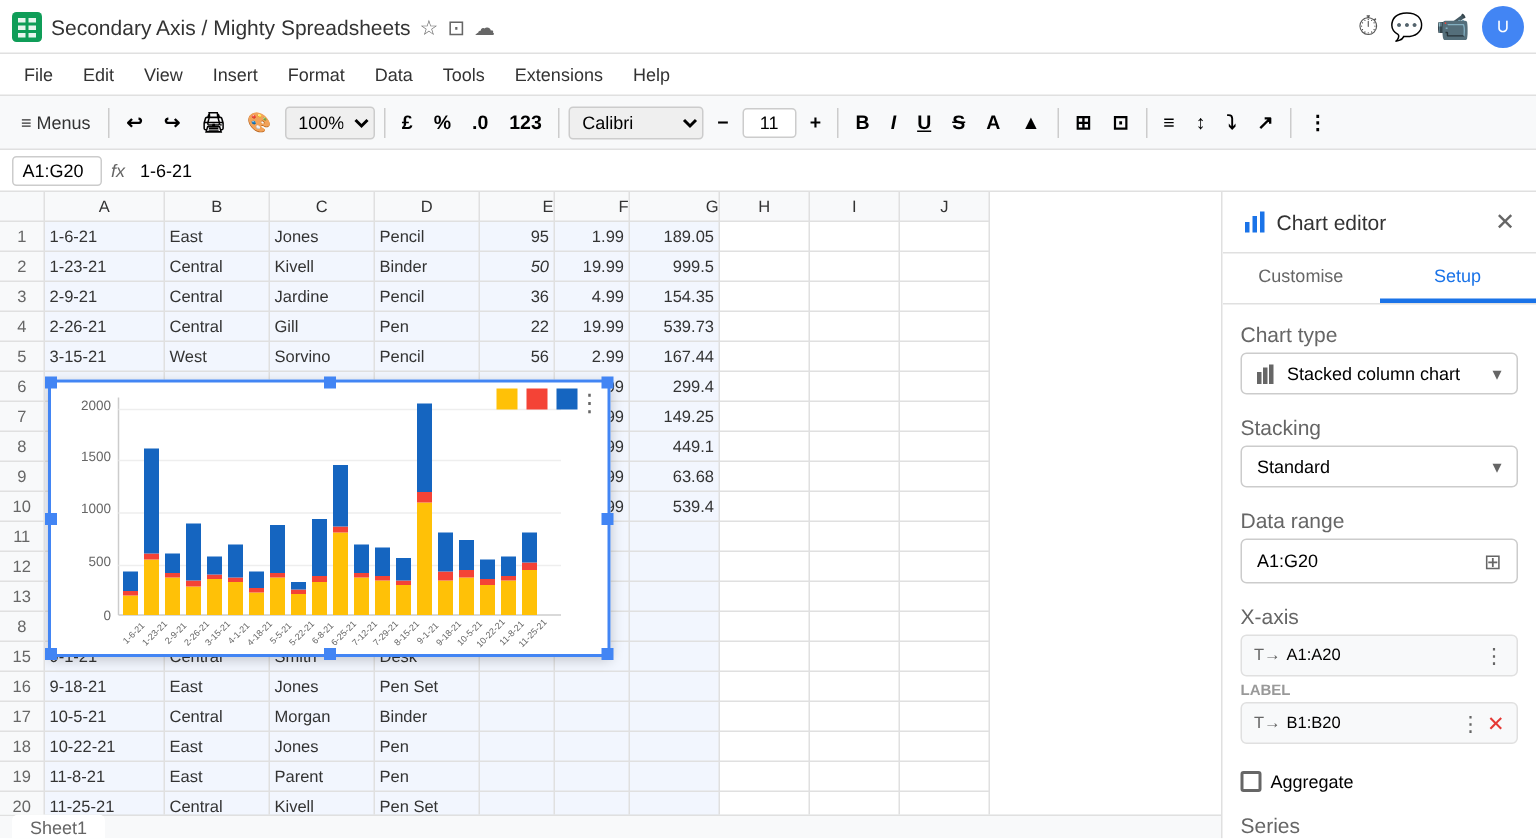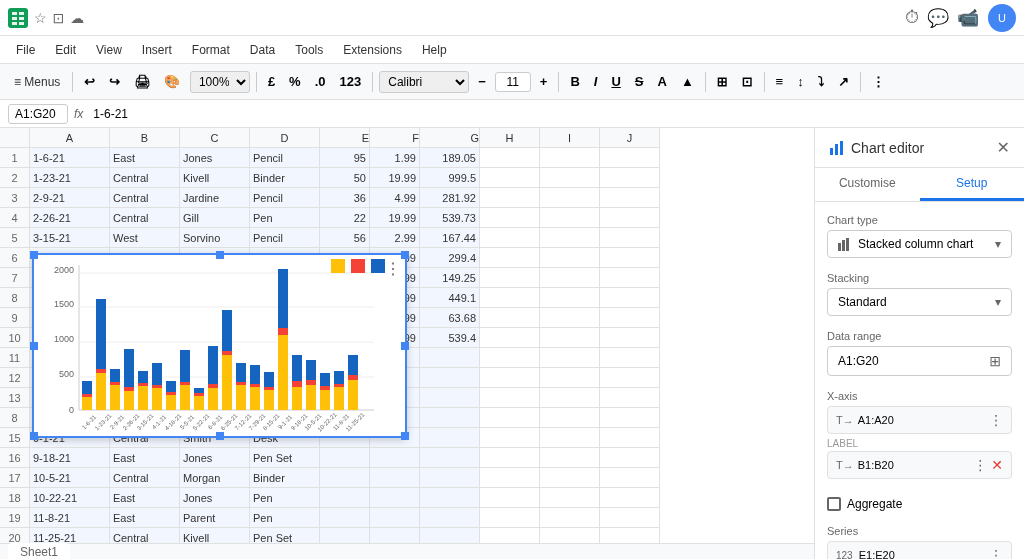--- a/index.html
+++ b/index.html
@@ -79,26 +79,26 @@
 
     
     .side-panel { width: 210px; min-width: 210px; border-left: 1px solid #e0e0e0; display: flex; flex-direction: column; background: #fff; overflow-y: auto; }
     .panel-header { display: flex; align-items: center; justify-content: space-between; padding: 10px 14px; border-bottom: 1px solid #e0e0e0; }
     .panel-title { font-size: 14px; font-weight: 500; color: #333; display: flex; align-items: center; gap: 6px; }
     .panel-close { cursor: pointer; color: #666; font-size: 16px; }
     .panel-tabs { display: flex; border-bottom: 1px solid #e0e0e0; }
     .panel-tab { flex: 1; text-align: center; padding: 8px; font-size: 12px; cursor: pointer; color: #666; border-bottom: 3px solid transparent; }
     .panel-tab.active { color: #1a73e8; border-bottom-color: #1a73e8; font-weight: 500; }
     .panel-body { padding: 12px; display: flex; flex-direction: column; gap: 14px; }
-    .panel-section-label { font-size: 11px; color: #666; margin-bottom: 4px; }
+    .panel-section-label { font-size: 14px; color: #666; margin-bottom: 4px; }
     .panel-dropdown { display: flex; align-items: center; justify-content: space-between; border: 1px solid #ccc; border-radius: 4px; padding: 6px 10px; font-size: 12px; cursor: pointer; background: #fff; }
     .panel-dropdown-arrow { color: #666; font-size: 12px; }
     .panel-input { border: 1px solid #ccc; border-radius: 4px; padding: 6px 10px; font-size: 12px; width: 100%; display: flex; align-items: center; justify-content: space-between; }
     .panel-axis-item { border: 1px solid #e0e0e0; border-radius: 4px; padding: 5px 8px; font-size: 11px; display: flex; align-items: center; gap: 4px; background: #f8f9fa; margin-bottom: 4px; }
-    .panel-axis-label { font-size: 10px; color: #999; margin-top: 2px; margin-bottom: 2px; }
+    .panel-axis-label { font-size: 10px; color: #999; margin-top: 2px; margin-bottom: 2px; font-weight: bold; }
     .series-item { border: 1px solid #e0e0e0; border-radius: 4px; padding: 5px 8px; font-size: 11px; display: flex; align-items: center; gap: 4px; background: #f8f9fa; margin-bottom: 4px; }
     .series-icon { font-size: 10px; color: #666; margin-right: 2px; }
     .three-dot { color: #666; font-size: 14px; margin-left: auto; cursor: pointer; }
     .checkbox-row { display: flex; align-items: center; gap: 6px; }
     .checkbox { width: 14px; height: 14px; border: 2px solid #666; border-radius: 2px; cursor: pointer; display: flex; align-items: center; justify-content: center; }
     .grid-icon { font-size: 14px; color: #666; cursor: pointer; }
 
     
     .bottom-bar { height: 16px; border-top: 1px solid #e0e0e0; background: #f8f9fa; display: flex; align-items: center; padding: 0 8px; font-size: 11px; color: #666; }
     .sheet-tab { padding: 2px 12px; background: #fff; border-radius: 4px 4px 0 0; font-size: 12px; cursor: pointer; }
@@ -110,20 +110,21 @@
   <div class="top-bar-left">
     <svg width="20" height="20" viewBox="0 0 20 20">
         <rect width="20" height="20" rx="3" fill="#0f9d58"></rect>
         <rect x="4" y="4" width="5" height="3" fill="white" opacity="0.9"></rect>
         <rect x="11" y="4" width="5" height="3" fill="white" opacity="0.9"></rect>
         <rect x="4" y="9" width="5" height="3" fill="white" opacity="0.9"></rect>
         <rect x="11" y="9" width="5" height="3" fill="white" opacity="0.9"></rect>
         <rect x="4" y="14" width="5" height="3" fill="white" opacity="0.9"></rect>
         <rect x="11" y="14" width="5" height="3" fill="white" opacity="0.9"></rect>
       </svg>
+    <span class="app-title">Secondary Axis / Mighty Spreadsheets</span>
     <span class="star-icon">☆</span>
     <span class="camera-icon">⊡</span>
     <span class="cloud-icon">☁</span>
   </div>
   <div style="display:flex;align-items:center;gap:8px;">
     <span style="font-size:18px;color:#555;cursor:pointer;">⏱</span>
     <span style="font-size:18px;color:#555;cursor:pointer;">💬</span>
     <span style="font-size:18px;color:#555;cursor:pointer;">📹</span>
     <div class="avatar">U</div>
   </div>
@@ -243,35 +244,35 @@
               <div class="grid-cell col-g" style="background: rgba(66, 133, 244, 0.07);">189.05</div>
               <div class="grid-cell col-h"></div>
               <div class="grid-cell col-i"></div>
               <div class="grid-cell col-j"></div>
             </div>
             <div class="grid-row">
               <div class="grid-cell col-a" style="background: rgba(66, 133, 244, 0.07);">1-23-21</div>
               <div class="grid-cell col-b" style="background: rgba(66, 133, 244, 0.07);">Central</div>
               <div class="grid-cell col-c" style="background: rgba(66, 133, 244, 0.07);">Kivell</div>
               <div class="grid-cell col-d" style="background: rgba(66, 133, 244, 0.07);">Binder</div>
-              <div class="grid-cell col-e" style="background: rgba(66, 133, 244, 0.07);">50</div>
+              <div class="grid-cell col-e" style="background: rgba(66, 133, 244, 0.07); font-style: italic;">50</div>
               <div class="grid-cell col-f" style="background: rgba(66, 133, 244, 0.07);">19.99</div>
               <div class="grid-cell col-g" style="background: rgba(66, 133, 244, 0.07);">999.5</div>
               <div class="grid-cell col-h"></div>
               <div class="grid-cell col-i"></div>
               <div class="grid-cell col-j"></div>
             </div>
             <div class="grid-row">
               <div class="grid-cell col-a" style="background: rgba(66, 133, 244, 0.07);">2-9-21</div>
               <div class="grid-cell col-b" style="background: rgba(66, 133, 244, 0.07);">Central</div>
               <div class="grid-cell col-c" style="background: rgba(66, 133, 244, 0.07);">Jardine</div>
               <div class="grid-cell col-d" style="background: rgba(66, 133, 244, 0.07);">Pencil</div>
               <div class="grid-cell col-e" style="background: rgba(66, 133, 244, 0.07);">36</div>
               <div class="grid-cell col-f" style="background: rgba(66, 133, 244, 0.07);">4.99</div>
-              <div class="grid-cell col-g" style="background: rgba(66, 133, 244, 0.07);">281.92</div>
+              <div class="grid-cell col-g" style="background: rgba(66, 133, 244, 0.07);">154.35</div>
               <div class="grid-cell col-h"></div>
               <div class="grid-cell col-i"></div>
               <div class="grid-cell col-j"></div>
             </div>
             <div class="grid-row">
               <div class="grid-cell col-a" style="background: rgba(66, 133, 244, 0.07);">2-26-21</div>
               <div class="grid-cell col-b" style="background: rgba(66, 133, 244, 0.07);">Central</div>
               <div class="grid-cell col-c" style="background: rgba(66, 133, 244, 0.07);">Gill</div>
               <div class="grid-cell col-d" style="background: rgba(66, 133, 244, 0.07);">Pen</div>
               <div class="grid-cell col-e" style="background: rgba(66, 133, 244, 0.07);">22</div>

